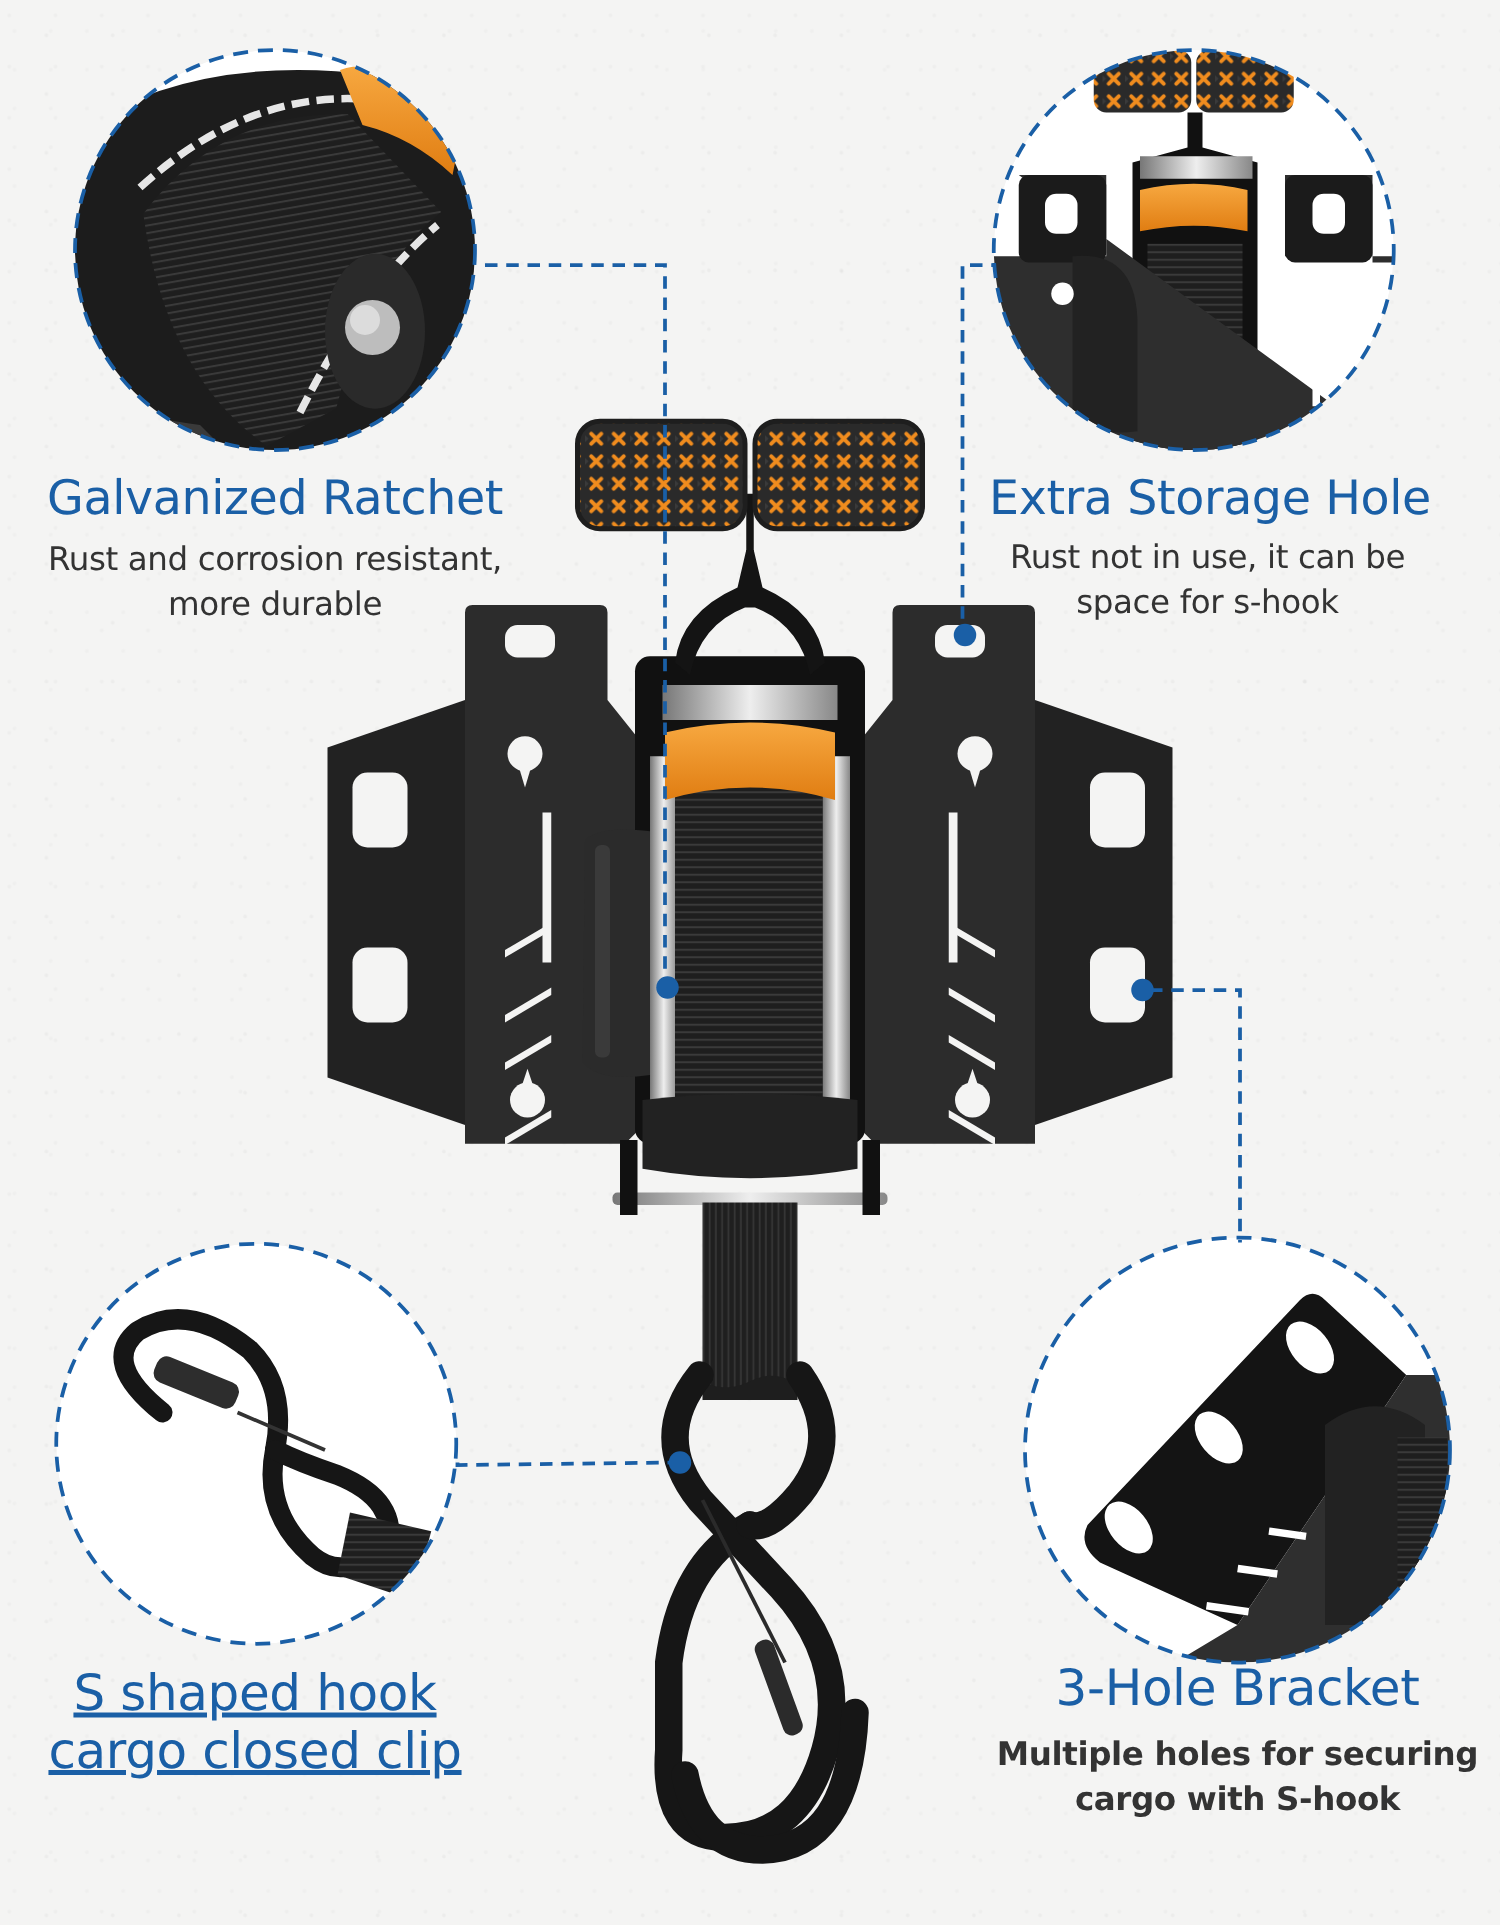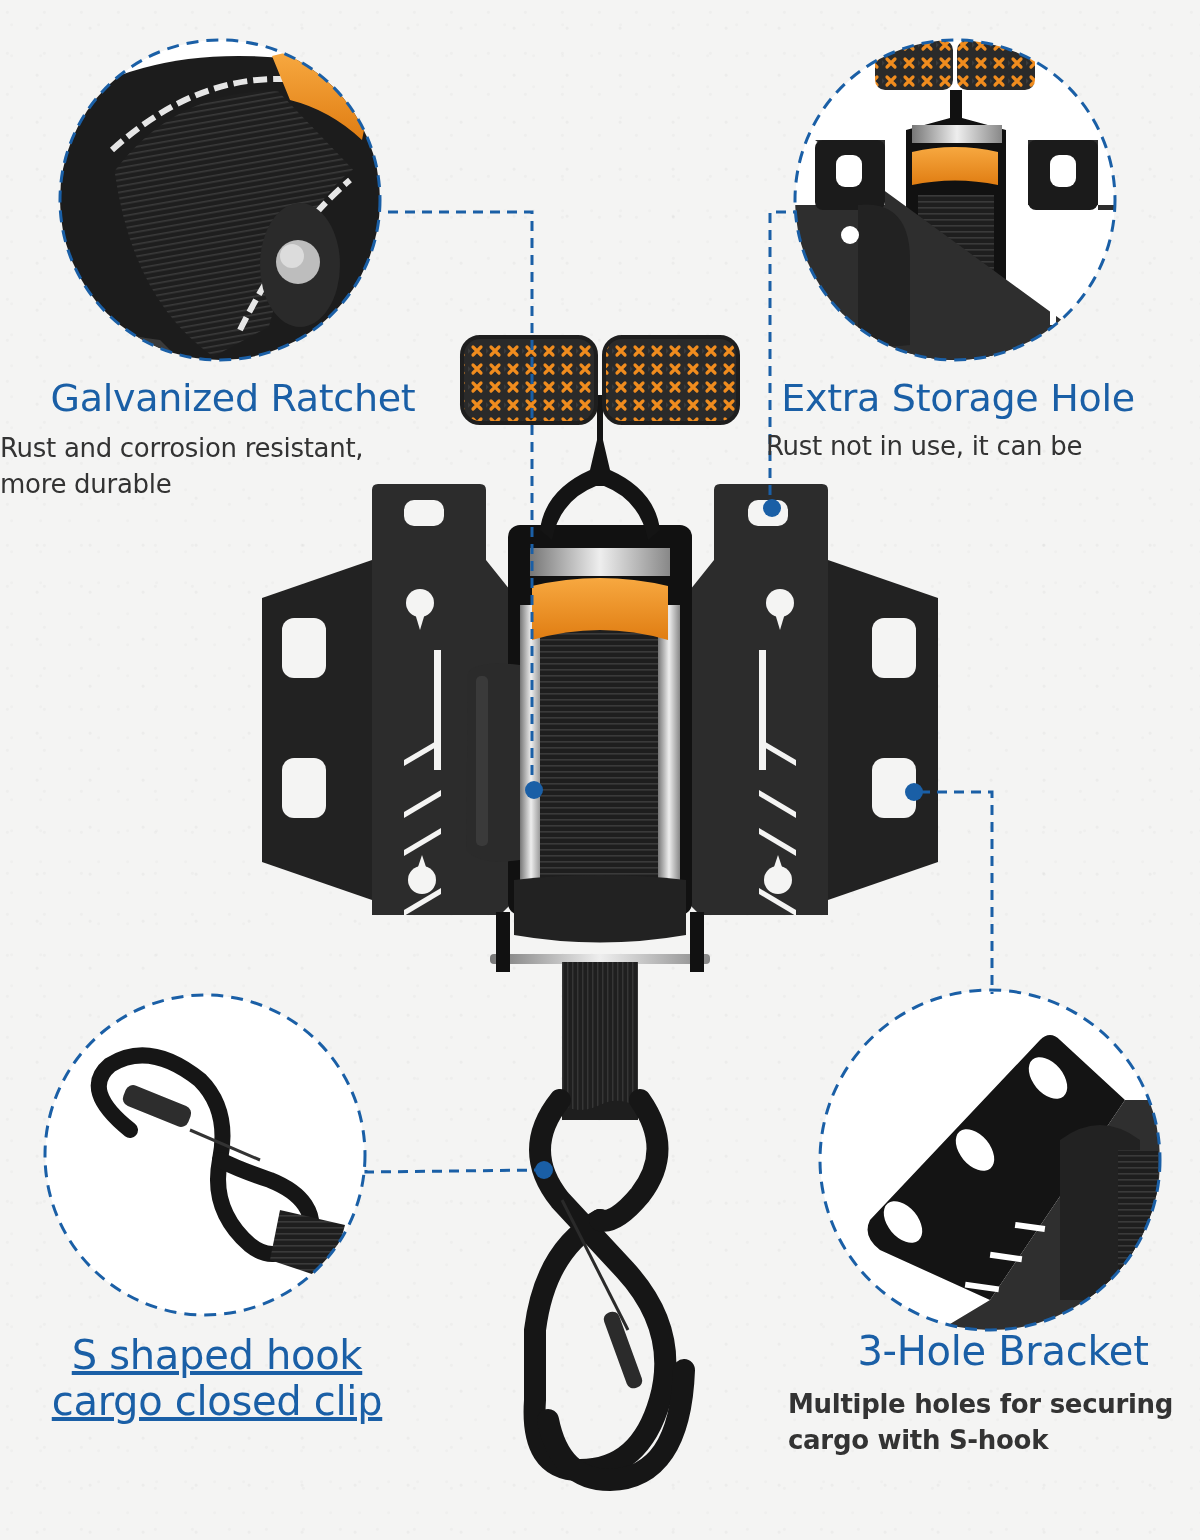--- a/index.html
+++ b/index.html
@@ -16,26 +16,25 @@
       radial-gradient(circle at 70% 60%, rgba(0,0,0,0.03) 0 1px, transparent 2px) 0 0/53px 47px,
       radial-gradient(circle at 40% 80%, rgba(0,0,0,0.02) 0 1px, transparent 2px) 0 0/29px 31px,
       #f4f4f3;
   }
   svg.art { position: absolute; left: 0; top: 0; }
 
   .title {
     position: absolute; color: #1a5fa6; font-weight: 500;
     font-size: 38px; line-height: 44px; text-align: center; white-space: nowrap;
     letter-spacing: -0.3px;
-    padding-left: 13px;
   }
   .title.big { font-size: 40px; line-height: 46px; }
   .desc {
     position: absolute; color: #333333; font-size: 26px; line-height: 36px;
-    text-align: left; white-space: nowrap; letter-spacing: -0.3px;
+    text-align: center; white-space: nowrap; letter-spacing: -0.3px;
   }
   .desc span { display: block; }
   .title span { display: block; text-decoration: underline; }
 </style>
 </head>
 <body>
 
 <div class="paper"></div>
 
 <svg class="art" width="1200" height="1540" viewBox="0 0 1200 1540">
@@ -226,23 +225,24 @@
     <circle cx="544" cy="1170" r="9"></circle>
   </g>
 </svg>
 
 <div class="title" style="left:0; width:440px; top:376px;">Galvanized Ratchet</div>
 <div class="desc" style="left:0; width:440px; top:430px;">
   <span>Rust and corrosion resistant,</span>
   <span>more durable</span>
 </div>
 
-<div class="title" style="left:745px; width:400px; top:376px;">Extra Storage Hole</div>
+<div class="title" style="left:768px; width:400px; top:376px;">Extra Storage Hole</div>
 <div class="desc" style="left:766px; width:400px; top:428px;">
   <span>Rust not in use, it can be</span>
+  <span>space for s-hook</span>
 </div>
 
 <div class="title big" style="left:0; width:408px; top:1332px;">
   <span>S shaped hook</span>
   <span>cargo closed clip</span>
 </div>
 
 <div class="title big" style="left:790px; width:400px; top:1328px;">3-Hole Bracket</div>
 <div class="desc" style="left:788px; width:404px; top:1386px;font-weight:bold;">
   <span>Multiple holes for securing</span>

